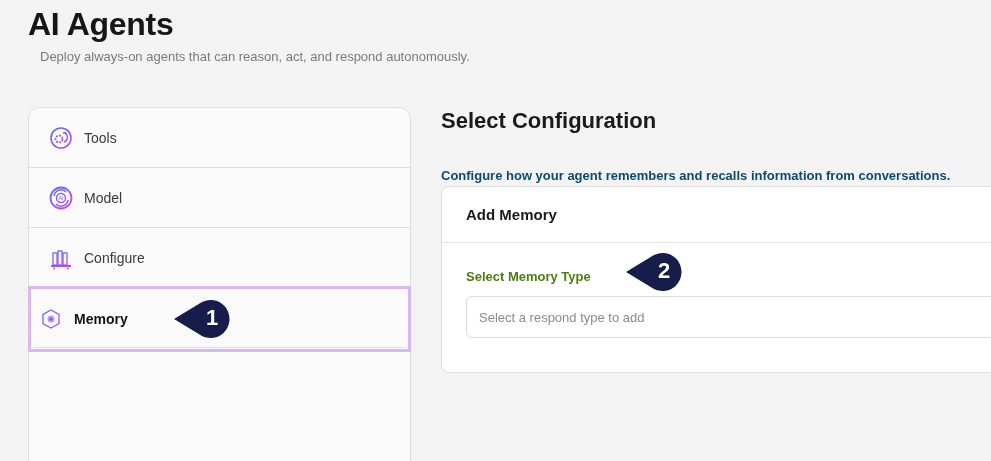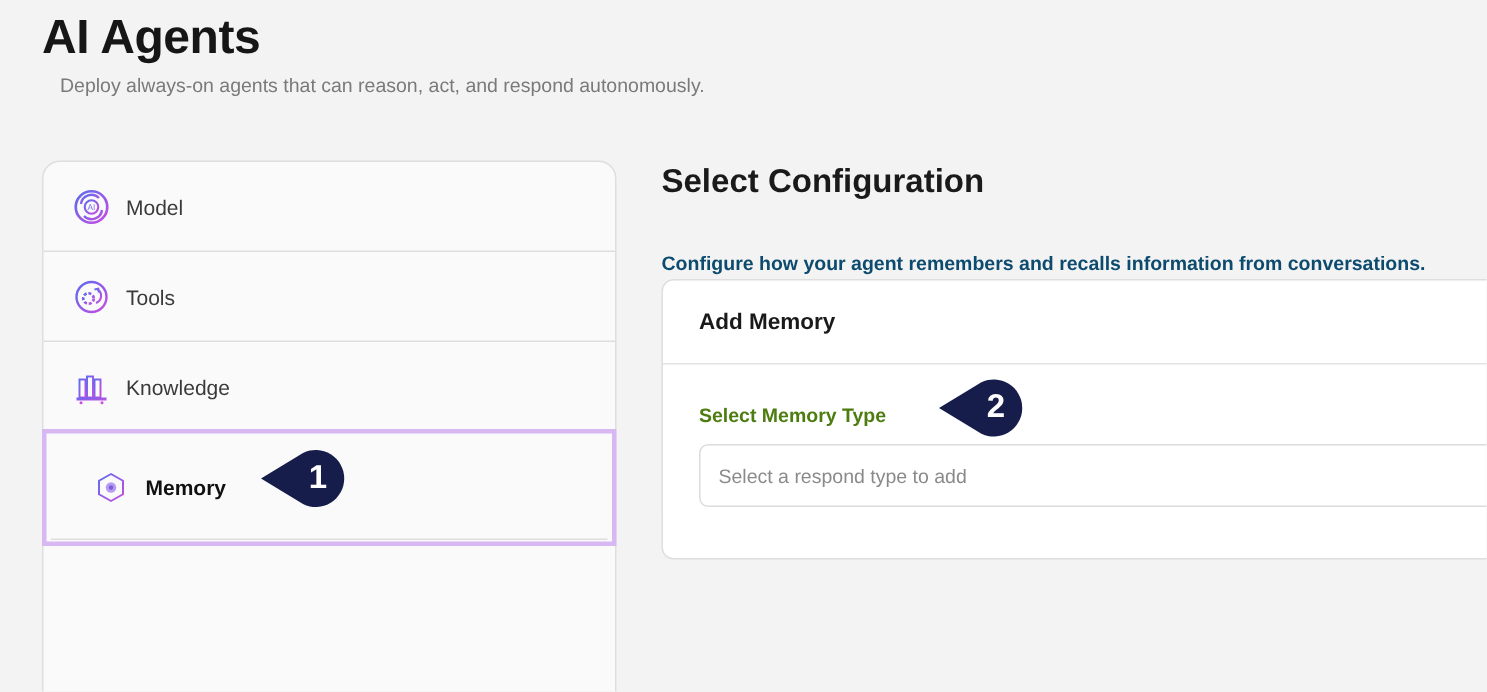--- a/index.html
+++ b/index.html
@@ -31,22 +31,22 @@
     display: flex; align-items: center;
     padding-left: 20px;
     border-bottom: 1px solid #dedede;
     cursor: pointer;
   }
   .sidebar-item .icon { width: 24px; height: 24px; display: inline-flex; align-items: center; justify-content: center; }
   .sidebar-item .label { margin-left: 11px; font-size: 14px; color: #3a3a3a; }
   .sidebar-item.active {
     border: 3px solid #d8b8f2;
     margin: 0 -1px;
-    height: 78px;
-    padding-left: 31px;
+    height: 66px;
+    padding-left: 8px;
     margin-top: -2px;
     background: #fafafa;
   }
   .sidebar-item.active .inner-line {
     position: absolute; left: 3px; right: 3px; bottom: 1px; height: 1px; background: #dedede;
   }
   .sidebar-item.active .label { color: #111; font-weight: 700; }
 
   .callout {
     position: absolute;
@@ -95,68 +95,68 @@
 <body>
 
 <div class="page-title">AI Agents</div>
 <div class="page-subtitle">Deploy always-on agents that can reason, act, and respond autonomously.</div>
 
 <div class="sidebar">
   <div class="sidebar-item">
     <span class="icon">
       <svg width="24" height="24" viewBox="0 0 24 24">
         <defs>
+            <linearGradient id="g2" x1="0" y1="0" x2="1" y2="1">
+              <stop offset="0" stop-color="#5b6cf0"></stop>
+              <stop offset="1" stop-color="#c84de0"></stop>
+            </linearGradient>
+          </defs>
+        <circle cx="12" cy="12" r="10" fill="none" stroke="url(#g2)" stroke-width="1.6"></circle>
+        <circle cx="10" cy="13" r="3.5" fill="none" stroke="url(#g2)" stroke-width="1.8" stroke-dasharray="2 1.2"></circle>
+        <path d="M15 16 A5 5 0 0 0 16 7 M14 7 L16.5 6.5 L17 9" fill="none" stroke="url(#g2)" stroke-width="1.4"></path>
+      </svg>
+    </span>
+    <span class="label">Tools</span>
+  </div>
+  <div class="sidebar-item">
+    <span class="icon">
+      <svg width="24" height="24" viewBox="0 0 24 24">
+        <defs>
             <linearGradient id="g1" x1="0" y1="0" x2="1" y2="1">
               <stop offset="0" stop-color="#5b6cf0"></stop>
               <stop offset="1" stop-color="#c84de0"></stop>
             </linearGradient>
           </defs>
         <circle cx="12" cy="12" r="10.5" fill="none" stroke="url(#g1)" stroke-width="1.8"></circle>
         <path d="M5 10 A7 7 0 0 1 17 6" fill="none" stroke="url(#g1)" stroke-width="1.6"></path>
         <path d="M19 14 A7 7 0 0 1 7 18" fill="none" stroke="url(#g1)" stroke-width="1.6"></path>
         <circle cx="12" cy="12" r="4.5" fill="none" stroke="url(#g1)" stroke-width="1.4"></circle>
         <text x="12" y="14.2" font-size="5.5" text-anchor="middle" fill="#7a6cf0" font-family="Liberation Sans, sans-serif">AI</text>
       </svg>
     </span>
     <span class="label">Model</span>
   </div>
   <div class="sidebar-item">
     <span class="icon">
       <svg width="24" height="24" viewBox="0 0 24 24">
         <defs>
-            <linearGradient id="g2" x1="0" y1="0" x2="1" y2="1">
-              <stop offset="0" stop-color="#5b6cf0"></stop>
-              <stop offset="1" stop-color="#c84de0"></stop>
-            </linearGradient>
-          </defs>
-        <circle cx="12" cy="12" r="10" fill="none" stroke="url(#g2)" stroke-width="1.6"></circle>
-        <circle cx="10" cy="13" r="3.5" fill="none" stroke="url(#g2)" stroke-width="1.8" stroke-dasharray="2 1.2"></circle>
-        <path d="M15 16 A5 5 0 0 0 16 7 M14 7 L16.5 6.5 L17 9" fill="none" stroke="url(#g2)" stroke-width="1.4"></path>
-      </svg>
-    </span>
-    <span class="label">Tools</span>
-  </div>
-  <div class="sidebar-item">
-    <span class="icon">
-      <svg width="24" height="24" viewBox="0 0 24 24">
-        <defs>
             <linearGradient id="g3" x1="0" y1="0" x2="1" y2="1">
               <stop offset="0" stop-color="#5b6cf0"></stop>
               <stop offset="1" stop-color="#c84de0"></stop>
             </linearGradient>
           </defs>
         <rect x="4" y="7" width="4" height="12" fill="none" stroke="url(#g3)" stroke-width="1.3"></rect>
         <rect x="9" y="5" width="4" height="14" fill="none" stroke="url(#g3)" stroke-width="1.3"></rect>
         <rect x="14" y="7" width="4" height="12" fill="none" stroke="url(#g3)" stroke-width="1.3"></rect>
         <rect x="2" y="19" width="20" height="2" fill="url(#g3)"></rect>
         <circle cx="5" cy="22.5" r="1" fill="#c84de0"></circle>
           <circle cx="19" cy="22.5" r="1" fill="#c84de0"></circle>
       </svg>
     </span>
-    <span class="label">Knowledge</span>
+    <span class="label">Configure</span>
   </div>
   <div class="sidebar-item active">
     <span class="icon">
       <svg width="24" height="24" viewBox="0 0 24 24">
         <defs>
             <linearGradient id="g4" x1="0" y1="0" x2="1" y2="1">
               <stop offset="0" stop-color="#5b6cf0"></stop>
               <stop offset="1" stop-color="#c84de0"></stop>
             </linearGradient>
           </defs>

